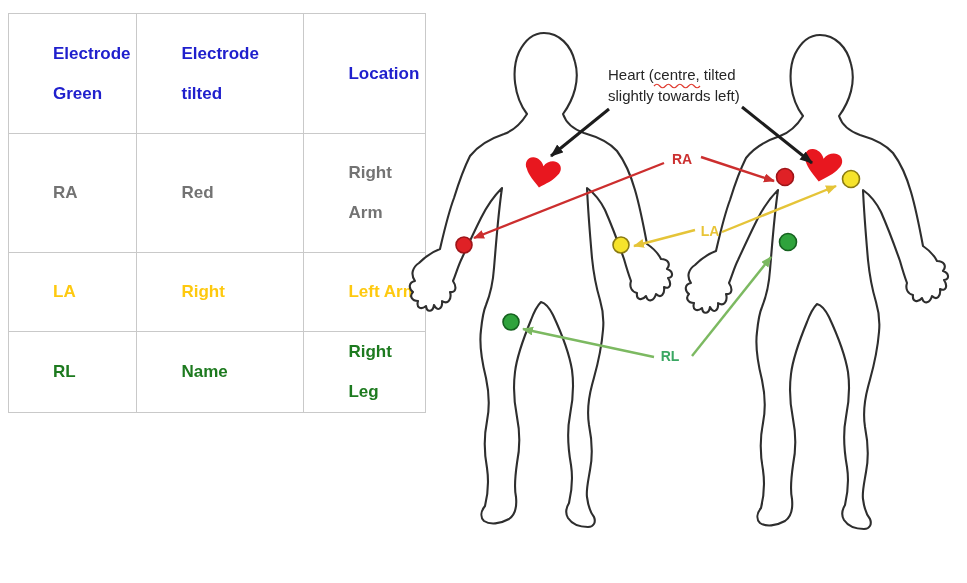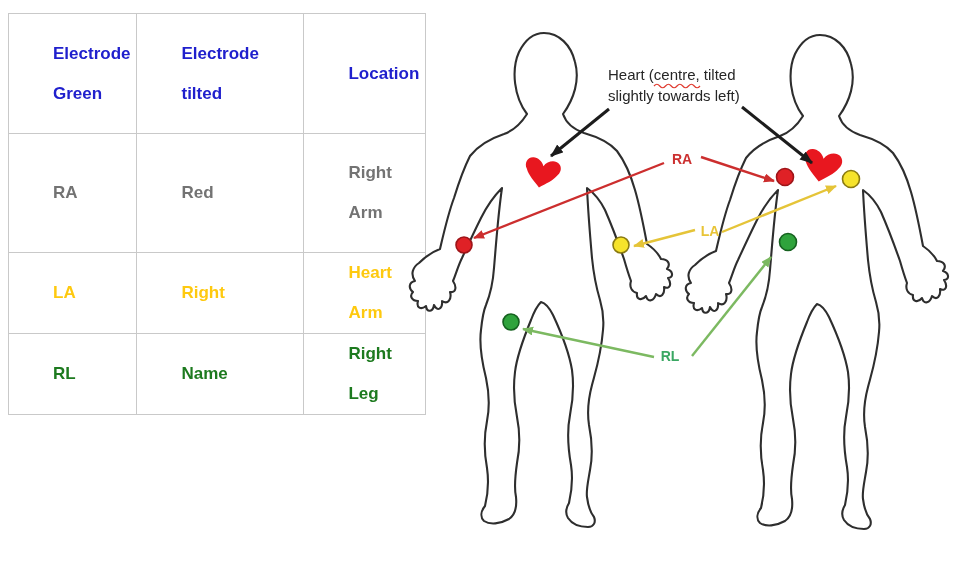--- a/index.html
+++ b/index.html
@@ -52,21 +52,21 @@
       </td>
     </tr>
     <tr class="r2">
       <td class="col0 c-yellow">
         <span class="line">LA</span>
       </td>
       <td class="col1 c-yellow">
         <span class="line">Right</span>
       </td>
       <td class="col2 c-yellow">
-        <span class="line">Heart Arm</span>
+        <span class="line">Left Arm</span>
       </td>
     </tr>
     <tr class="r3">
       <td class="col0 c-green">
         <span class="line">RL</span>
       </td>
       <td class="col1 c-green">
         <span class="line">Name</span>
       </td>
       <td class="col2 c-green">

